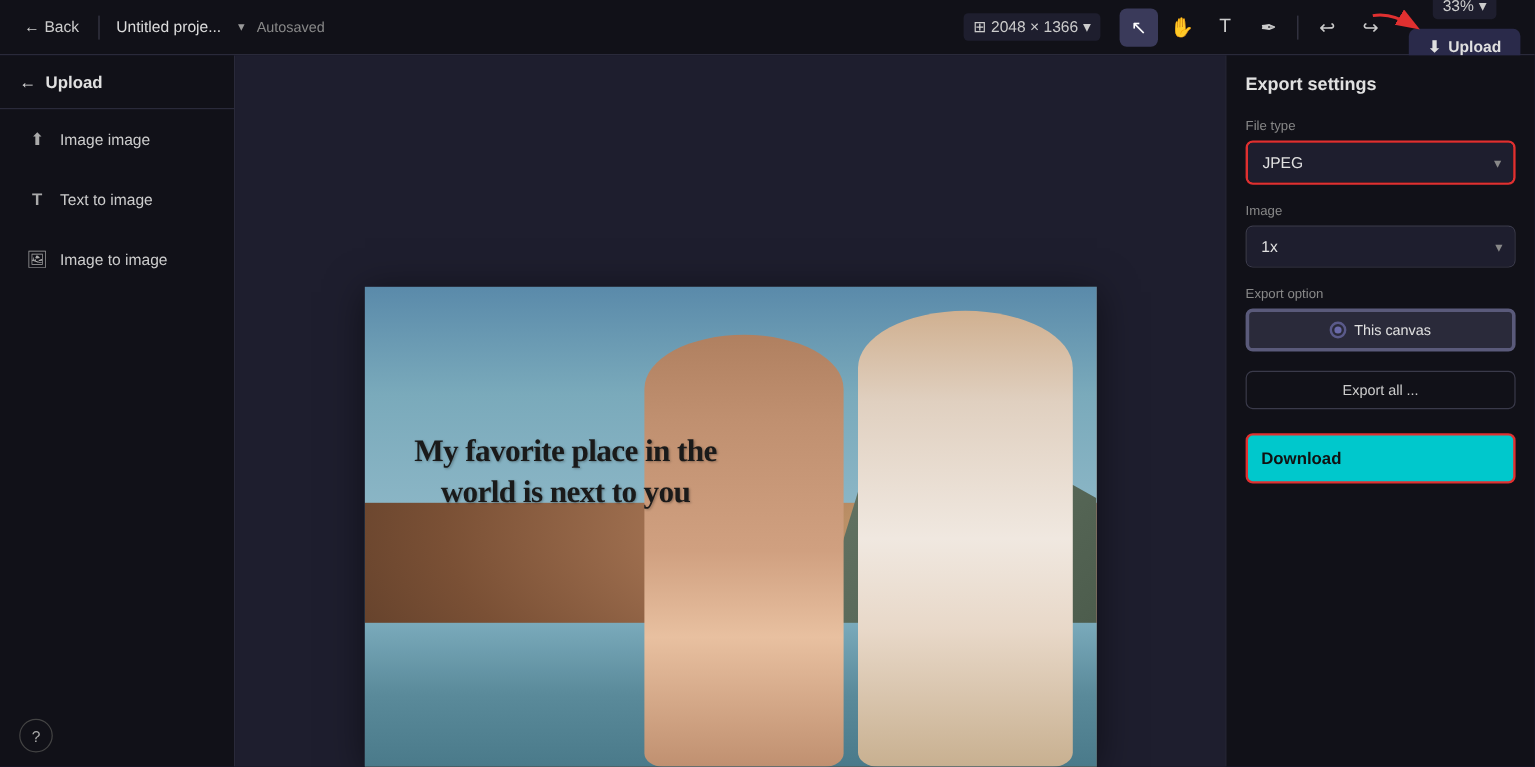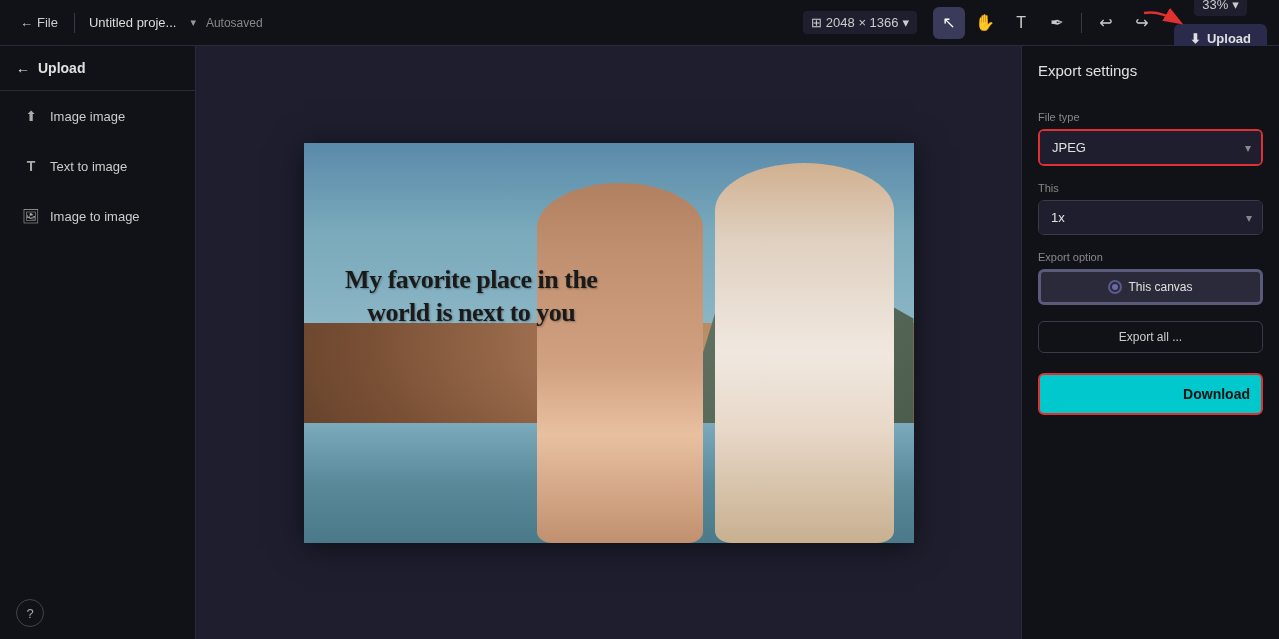--- a/index.html
+++ b/index.html
@@ -132,21 +132,21 @@
       display: flex; align-items: center; justify-content: center;
       font-size: 13px; color: #aaa;
       cursor: pointer;
     }
 
     
     .canvas-area {
       flex: 1;
       background: #1e1e2e;
       display: flex;
-      align-items: center;
+      align-items: flex-end;
       justify-content: center;
       overflow: hidden;
       position: relative;
     }
     .canvas-image-container {
       width: 610px;
       height: 400px;
       position: relative;
       box-shadow: 0 4px 30px rgba(0,0,0,0.5);
     }
@@ -210,23 +210,23 @@
       border-left: 1px solid #2a2a3a;
       padding: 16px;
       display: flex;
       flex-direction: column;
       gap: 16px;
       flex-shrink: 0;
       overflow-y: auto;
     }
     .export-panel-title {
       font-size: 15px;
-      font-weight: 400;
+      font-weight: 700;
       color: #e0e0e0;
-      margin-bottom: 16px;
+      margin-bottom: 4px;
     }
     .export-section-label {
       font-size: 11px;
       color: #888;
       margin-bottom: 6px;
     }
     .export-select-wrapper {
       position: relative;
       border: 2px solid #e03030;
       border-radius: 6px;
@@ -306,41 +306,41 @@
       background: transparent;
       color: #ccc;
     }
     .download-btn {
       width: 100%;
       padding: 11px;
       border-radius: 6px;
       font-size: 14px;
       font-weight: 700;
       cursor: pointer;
-      text-align: right;
+      text-align: left;
       border: 2px solid #e03030;
       background: #00c8cc;
       color: #111;
       margin-top: 4px;
     }
 
     
     .tool-sep {
       width: 1px; height: 20px;
       background: #3a3a4a;
       margin: 0 4px;
     }
   </style>
 </head>
 <body>
 
 <div class="topbar">
   <div class="topbar-back">
     <span>←</span>
-    <span>File</span>
+    <span>Back</span>
   </div>
   <div style="width:1px;height:20px;background:#3a3a4a;"></div>
   <span class="topbar-title">Untitled proje...</span>
   <span class="topbar-chevron">▾</span>
   <span class="topbar-saved">Autosaved</span>
 
   <div class="topbar-spacer"></div>
 
   <div class="topbar-dims">
     <span>⊞</span>
@@ -453,21 +453,21 @@
           <option>JPEG</option>
           <option>PNG</option>
           <option>WebP</option>
           <option>SVG</option>
         </select>
         <span class="select-chevron">▾</span>
       </div>
     </div>
 
     <div>
-      <div class="export-section-label">This</div>
+      <div class="export-section-label">Image</div>
       <div class="export-select-wrapper2">
         <select class="export-select">
           <option>0.5x</option>
           <option selected="">1x</option>
           <option>2x</option>
           <option>3x</option>
           <option>4x</option>
         </select>
         <span class="select-chevron">▾</span>
       </div>

